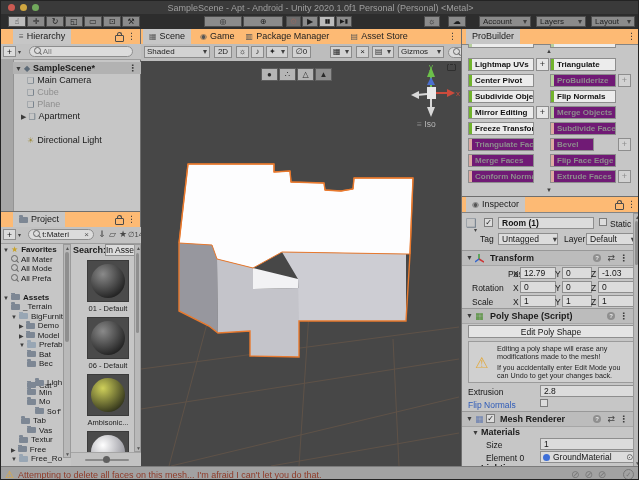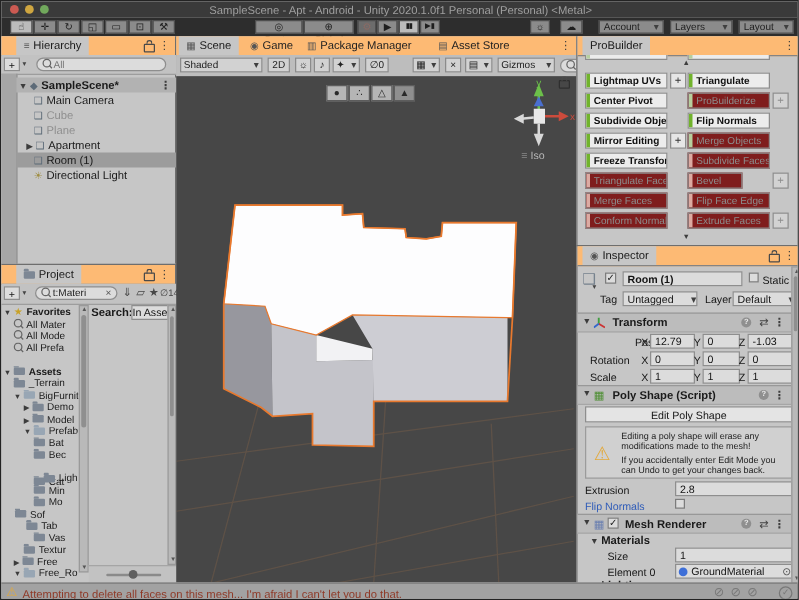--- a/index.html
+++ b/index.html
@@ -62,21 +62,21 @@
   .scene-ctrl{background:#bdbdbd;border-bottom:1px solid #7e7e7e}
   .sbtn{position:absolute;top:2px;height:12px;background:#d2d2d2;border:1px solid #8b8b8b;box-sizing:border-box;
         font-size:8px;line-height:10px;text-align:center;color:#222;padding:0 2px}
   .viewport{background:#474747;overflow:hidden}
   .pbmode{position:absolute;width:17px;height:13px;background:#b5b5b5;border:1px solid #5d5d5d;box-sizing:border-box;
         text-align:center;font-size:8px;line-height:11px;color:#2a2a2a}
   
   .pbbtn{position:absolute;height:13px;background:#ececec;border:1px solid #8d8d8d;box-sizing:border-box;
         font-size:8px;line-height:11px;padding-left:6px;font-weight:bold;color:#111;white-space:nowrap;overflow:hidden}
   .pbbtn .accent{position:absolute;left:0;top:0;bottom:0;width:3px}
-  .pbbtn.off{background:#7f1d1d;color:#8d8d8d;font-weight:normal}
+  .pbbtn.off{background:#701a75;color:#8d8d8d;font-weight:bold}
   .pbplus{position:absolute;width:13px;height:13px;background:#e6e6e6;border:1px solid #8d8d8d;box-sizing:border-box;
         font-size:9px;line-height:11px;text-align:center;color:#333}
   .pbplus.off{background:#d2d2d2;color:#8d8d8d}
   
   .comp-head{position:absolute;left:0;right:7px;height:14px;background:#bcbcbc;
         border-top:1px solid #989898;border-bottom:1px solid #a6a6a6;font-weight:bold;line-height:14px}
   .ilabel{position:absolute;font-size:8.5px;color:#161616;white-space:nowrap}
   .circle-q{display:inline-block;width:8px;height:8px;border-radius:50%;background:#8f8f8f;color:#e9e9e9;
         font-size:6px;line-height:8px;text-align:center;font-weight:bold}
   .warnbox{background:#d0d0d0;border:1px solid #9b9b9b;box-sizing:border-box}
@@ -155,21 +155,20 @@
       <div class="abs" style="left:17px;top:4px;font-size:6px;color:#444">▾</div>
       <div class="abs searchbox" style="left:28px;top:2px;width:104px;height:11px"><span class="lens"></span> <span>All</span></div>
     </div>
     <div class="abs" style="left:0;top:30px;width:12px;height:152px;background:#a6a6a6;border-right:1px solid #949494"></div>
     <div id="hier-tree" class="abs" style="left:0;top:31px;width:140px;height:151px">
         <div class="hrow scene" style="top: 2px; padding-left: 2px;"><span style="color: rgb(60, 60, 60); font-size: 7px; margin-right: 2px;">▼</span><span style="color: rgb(93, 107, 120); font-size: 8px; margin-right: 3px;">◆</span><span>SampleScene*</span><span style="position: absolute; right: 4px; color: rgb(61, 61, 61);">⋮</span></div>
         <div class="hrow disabled" style="top: 26px; padding-left: 14px;"><span style="color: rgb(93, 107, 120); font-size: 8px; margin-right: 3px;">❑</span><span>Cube</span></div>
         <div class="hrow " style="top: 14px; padding-left: 14px;"><span style="color: rgb(93, 107, 120); font-size: 8px; margin-right: 3px;">❑</span><span>Main Camera</span></div>
         <div class="hrow disabled" style="top: 38px; padding-left: 14px;"><span style="color: rgb(93, 107, 120); font-size: 8px; margin-right: 3px;">❑</span><span>Plane</span></div>
         <div class="hrow " style="top: 50px; padding-left: 8px;"><span style="color: rgb(60, 60, 60); font-size: 7px; margin-right: 2px;">▶</span><span style="color: rgb(93, 107, 120); font-size: 8px; margin-right: 3px;">❑</span><span>Apartment</span></div>
-        <div class="hrow selected" style="top: 62px; padding-left: 14px;"><span style="color: rgb(93, 107, 120); font-size: 8px; margin-right: 3px;">❑</span><span>Room (1)</span></div>
         <div class="hrow " style="top: 74px; padding-left: 14px;"><span style="color: rgb(160, 143, 69); font-size: 8px; margin-right: 3px;">☀</span><span>Directional Light</span></div>
       </div>
   </div>
 
   <div class="abs panel" style="left:0;top:210px;width:140px;height:255px;border-top:1px solid #6e6e6e;border-right:1px solid #6e6e6e">
     <div class="abs tabbar">
       <div class="tab" style="left:12px"><span class="ticon ficon"></span><span>Project</span></div>
       <div class="abs lock" style="right:16px;top:6px"></div>
       <div class="abs kebab" style="right:4px;top:2px">⋮</div>
     </div>
@@ -192,38 +191,56 @@
         <div class="prow" style="top: 66.5px; padding-left: 10px;"><span style="color: rgb(60, 60, 60); font-size: 6px; margin-right: 2px;">▼</span><span class="ficon open"></span><span>BigFurnit</span></div>
         <div class="prow" style="top: 76px; padding-left: 18px;"><span style="color: rgb(60, 60, 60); font-size: 6px; margin-right: 2px;">▶</span><span class="ficon"></span><span>Demo</span></div>
         <div class="prow" style="top: 85.5px; padding-left: 18px;"><span style="color: rgb(60, 60, 60); font-size: 6px; margin-right: 2px;">▶</span><span class="ficon"></span><span>Model</span></div>
         <div class="prow" style="top: 95px; padding-left: 18px;"><span style="color: rgb(60, 60, 60); font-size: 6px; margin-right: 2px;">▼</span><span class="ficon open"></span><span>Prefab</span></div>
         <div class="prow" style="top: 104.5px; padding-left: 26px;"><span class="ficon"></span><span>Bat</span></div>
         <div class="prow" style="top: 114px; padding-left: 26px;"><span class="ficon"></span><span>Bec</span></div>
         <div class="prow" style="top: 123.5px; padding-left: 26px; margin-top: 12px;"><span class="ficon"></span><span>Cat</span></div>
         <div class="prow" style="top: 133px; padding-left: 34px;"><span class="ficon"></span><span>Ligh</span></div>
         <div class="prow" style="top: 142.5px; padding-left: 26px;"><span class="ficon"></span><span>Min</span></div>
         <div class="prow" style="top: 152px; padding-left: 26px;"><span class="ficon"></span><span>Mo</span></div>
-        <div class="prow" style="top: 161.5px; padding-left: 11px;"><span class="ficon"></span><span>Sof</span></div>
+        <div class="prow" style="top: 161.5px; padding-left: 34px; font-family: Liberation Mono, monospace;"><span class="ficon"></span><span>Sof</span></div>
         <div class="prow" style="top: 171px; padding-left: 20px;"><span class="ficon"></span><span>Tab</span></div>
         <div class="prow" style="top: 180.5px; padding-left: 26px;"><span class="ficon"></span><span>Vas</span></div>
         <div class="prow" style="top: 190px; padding-left: 18px;"><span class="ficon"></span><span>Textur</span></div>
         <div class="prow" style="top: 199.5px; padding-left: 10px;"><span style="color: rgb(60, 60, 60); font-size: 6px; margin-right: 2px;">▶</span><span class="ficon"></span><span>Free</span></div>
         <div class="prow" style="top: 209px; padding-left: 10px;"><span style="color: rgb(60, 60, 60); font-size: 6px; margin-right: 2px;">▼</span><span class="ficon open"></span><span>Free_Ro</span></div>
       </div>
 
     <div class="abs scrollbar" style="left:62px;top:32px;width:8px;height:214px">
       <div class="abs" style="left:1px;top:0;font-size:5px;color:#555">▲</div>
       <div class="abs thumbtrack" style="left:1px;top:7px;width:4px;height:90px"></div>
       <div class="abs" style="left:1px;bottom:0;font-size:5px;color:#555">▼</div>
     </div>
 
     <div class="abs" style="left:72px;top:33px;width:60px;height:13px">
       <span class="abs" style="left:0;font-weight:bold">Search:</span>
       <span class="abs field drop" style="left:32px;top:-1px;width:30px;height:12px"><span>In Asset</span></span>
     </div>
+    <div id="thumbs" class="abs" style="left:70px;top:33px;width:63px;height:212px;overflow:hidden">
+        <div class="tile" style="left: 16px; top: 15px;">
+          <div class="sphere dark"></div>
+        </div>
+        <div class="tlabel" style="left: 4px; top: 59px;">01 - Default</div>
+        <div class="tile" style="left: 16px; top: 72px;">
+          <div class="sphere dark"></div>
+        </div>
+        <div class="tlabel" style="left: 4px; top: 116px;">06 - Default</div>
+        <div class="tile" style="left: 16px; top: 129px;">
+          <div class="sphere olive"></div>
+        </div>
+        <div class="tlabel" style="left: 4px; top: 173px;">Ambisonic...</div>
+        <div class="tile" style="left: 16px; top: 186px;">
+          <div class="sphere silver"></div>
+        </div>
+        <div class="tlabel" style="left: 4px; top: 230px;"></div>
+      </div>
 
     <div class="abs scrollbar" style="left:133px;top:32px;width:7px;height:208px">
       <div class="abs" style="left:1px;top:0;font-size:5px;color:#555">▲</div>
       <div class="abs thumbtrack" style="left:1px;top:8px;width:3px;height:80px"></div>
       <div class="abs" style="left:1px;bottom:0;font-size:5px;color:#555">▼</div>
     </div>
 
     <div class="abs" style="left:70px;top:240px;width:70px;height:14px;background:#c2c2c2;border-top:1px solid #a5a5a5">
       <div class="abs" style="left:14px;top:6px;width:44px;height:2px;background:#8a8a8a;border-radius:1px"></div>
       <div class="abs" style="left:32px;top:3px;width:7px;height:7px;border-radius:50%;background:#5f5f5f"></div>

